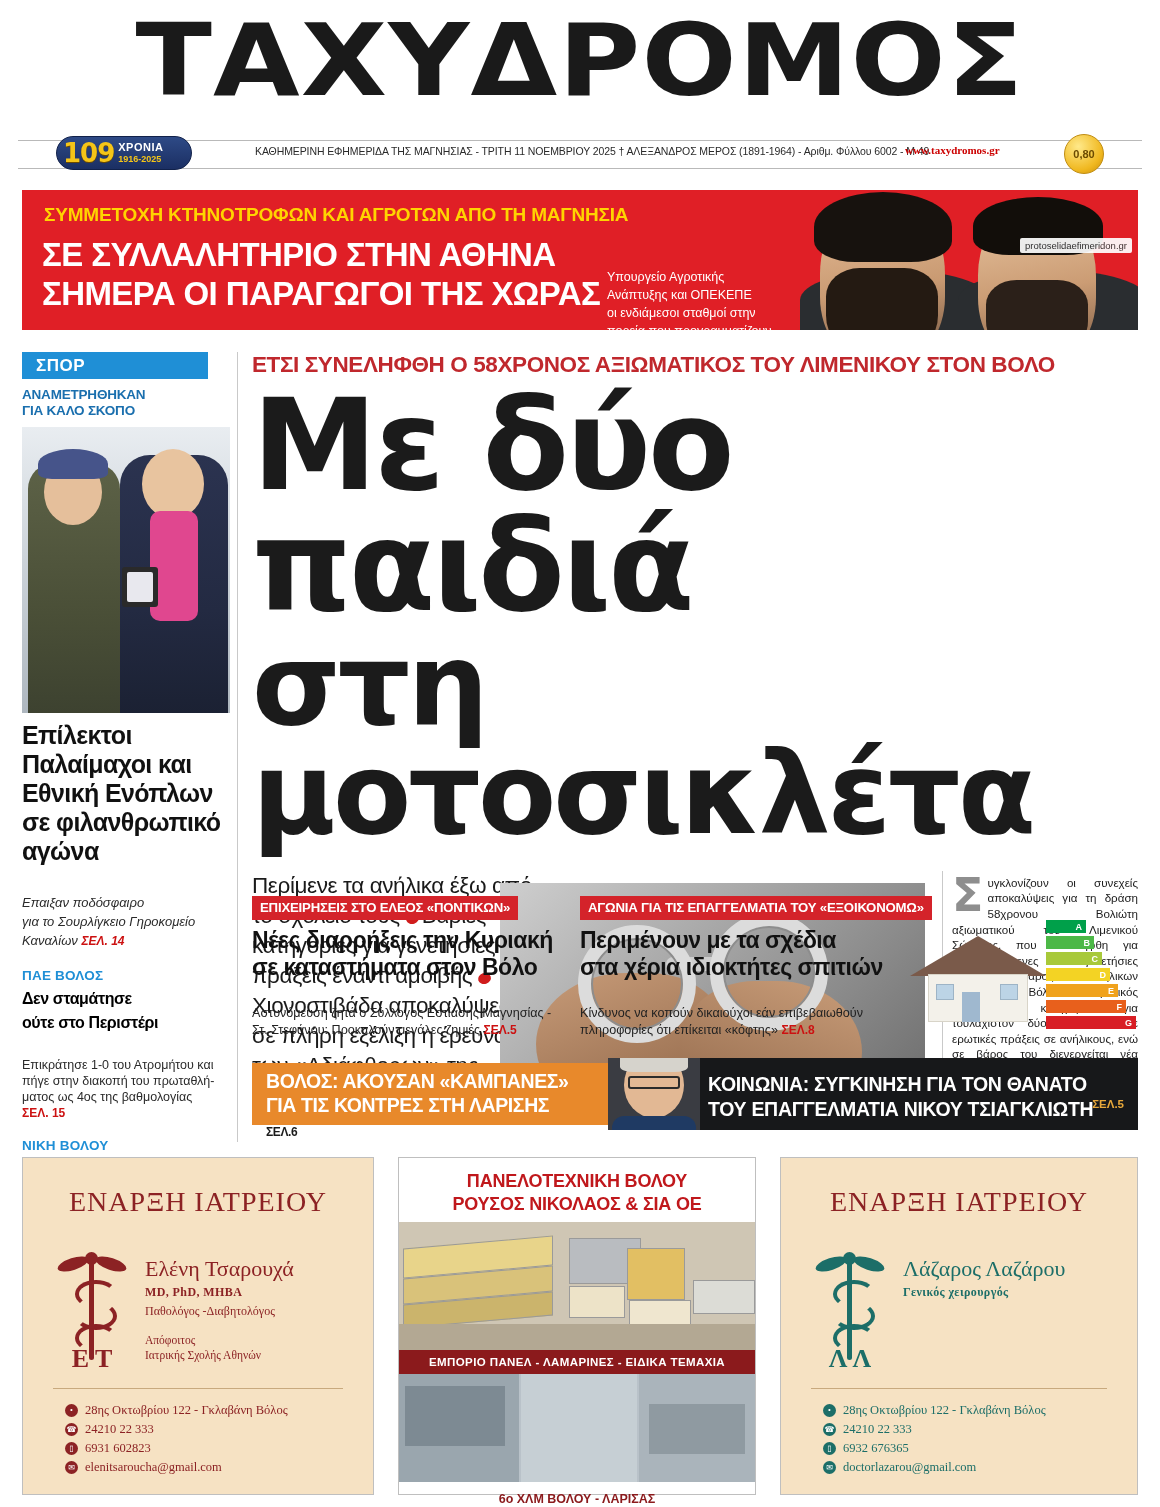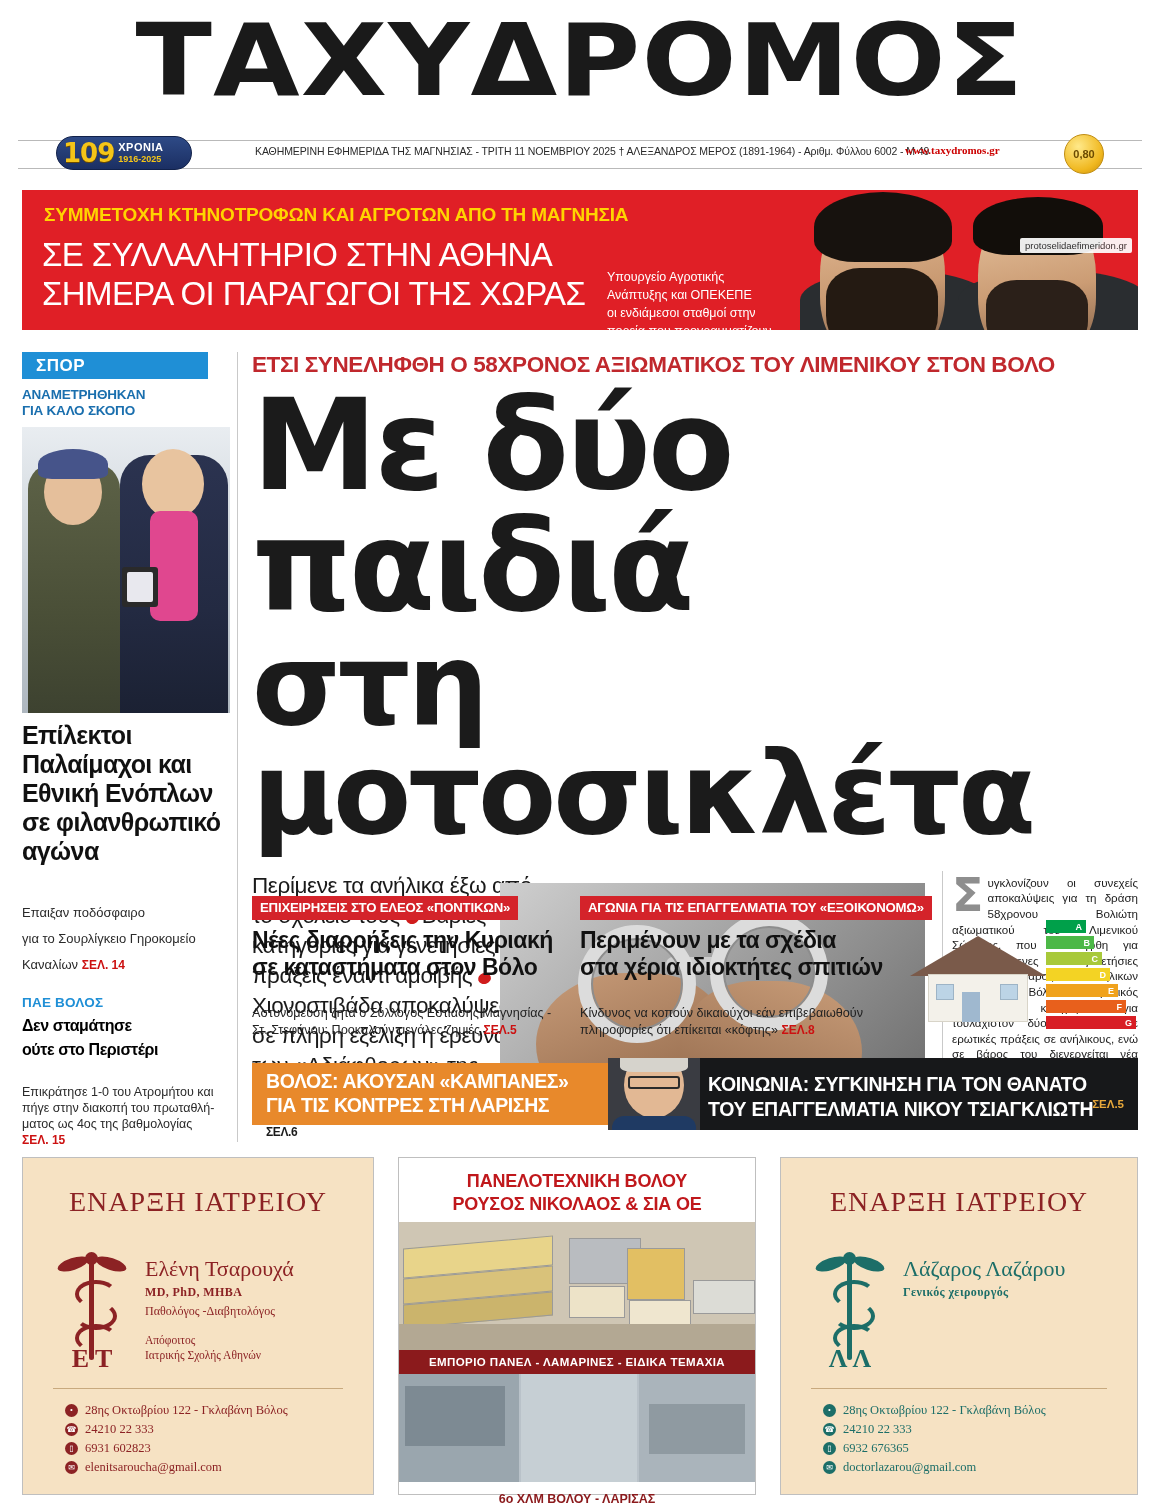--- a/index.html
+++ b/index.html
@@ -73,21 +73,21 @@
   .topbanner{
     position:absolute;left:22px;top:190px;width:1116px;height:140px;
     background:#e01f26;overflow:hidden;
   }
   .tb-kicker{
     position:absolute;left:22px;top:14px;
     font-weight:bold;font-size:19px;color:#ffd400;letter-spacing:-0.2px;
   }
   .tb-h1{
     position:absolute;left:20px;top:45px;
-    font-weight:normal;font-size:33px;color:#fff;letter-spacing:-0.6px;line-height:39px;
+    font-weight:bold;font-size:33px;color:#fff;letter-spacing:-0.6px;line-height:39px;
     white-space:pre-line;
   }
   .tb-side{
     position:absolute;left:585px;top:60px;width:215px;
     font-size:12.5px;color:#fff;line-height:18px;white-space:pre-line;
   }
   .tb-photo{
     position:absolute;right:0;top:0;width:340px;height:140px;overflow:hidden;
   }
   .face{position:absolute;border-radius:46% 46% 40% 40%;}
@@ -128,21 +128,21 @@
   .ph-coach .head{position:absolute;left:22px;top:-6px;width:62px;height:70px;border-radius:50%;background:#e8c49f;}
   .ph-coach .shirt{position:absolute;left:30px;top:56px;width:48px;height:110px;background:#e0478f;border-radius:10px;}
   .ph-plaque{position:absolute;left:100px;top:140px;width:36px;height:40px;background:#2a2a2a;border-radius:3px;}
   .ph-plaque i{position:absolute;inset:5px;background:#e8e8ee;border-radius:2px;display:block;}
 
   .rail-head{
     margin-top:8px;font-weight:bold;font-size:25px;line-height:29px;
     color:#111;white-space:pre-line;letter-spacing:-0.6px;
   }
   .rail-sub{
-    margin-top:8px;font-size:13px;line-height:26px;color:#2a2a2a;white-space:pre-line;
+    margin-top:8px;font-size:13px;line-height:19px;color:#2a2a2a;white-space:pre-line;font-style:italic;
   }
   .sel{color:#cc1111;font-weight:bold;font-size:12px;}
   .rail-kicker2{margin-top:17px;color:#1f8fd6;font-weight:bold;font-size:13.5px;letter-spacing:0.2px;}
   .rail-head2{margin-top:4px;font-weight:bold;font-size:16px;line-height:24px;color:#000000;white-space:pre-line;letter-spacing:-0.4px;}
   .rail-sub2{margin-top:6px;font-size:12.5px;line-height:16px;color:#2a2a2a;white-space:pre-line;}
 
   
   .main{position:absolute;left:252px;top:352px;width:886px;}
   .main-kicker{
     color:#c0282d;font-weight:bold;font-size:22.5px;letter-spacing:-0.4px;

